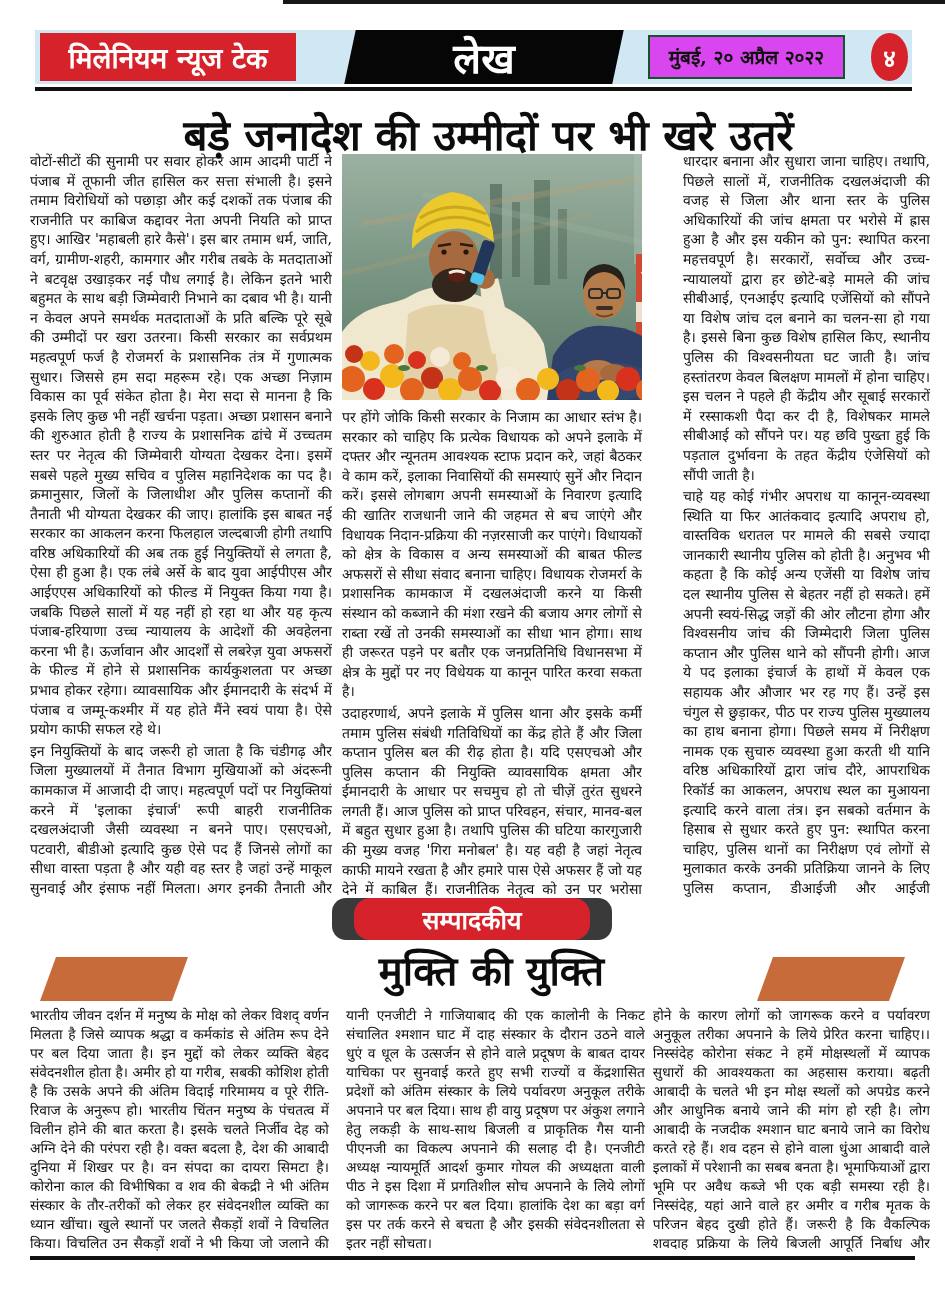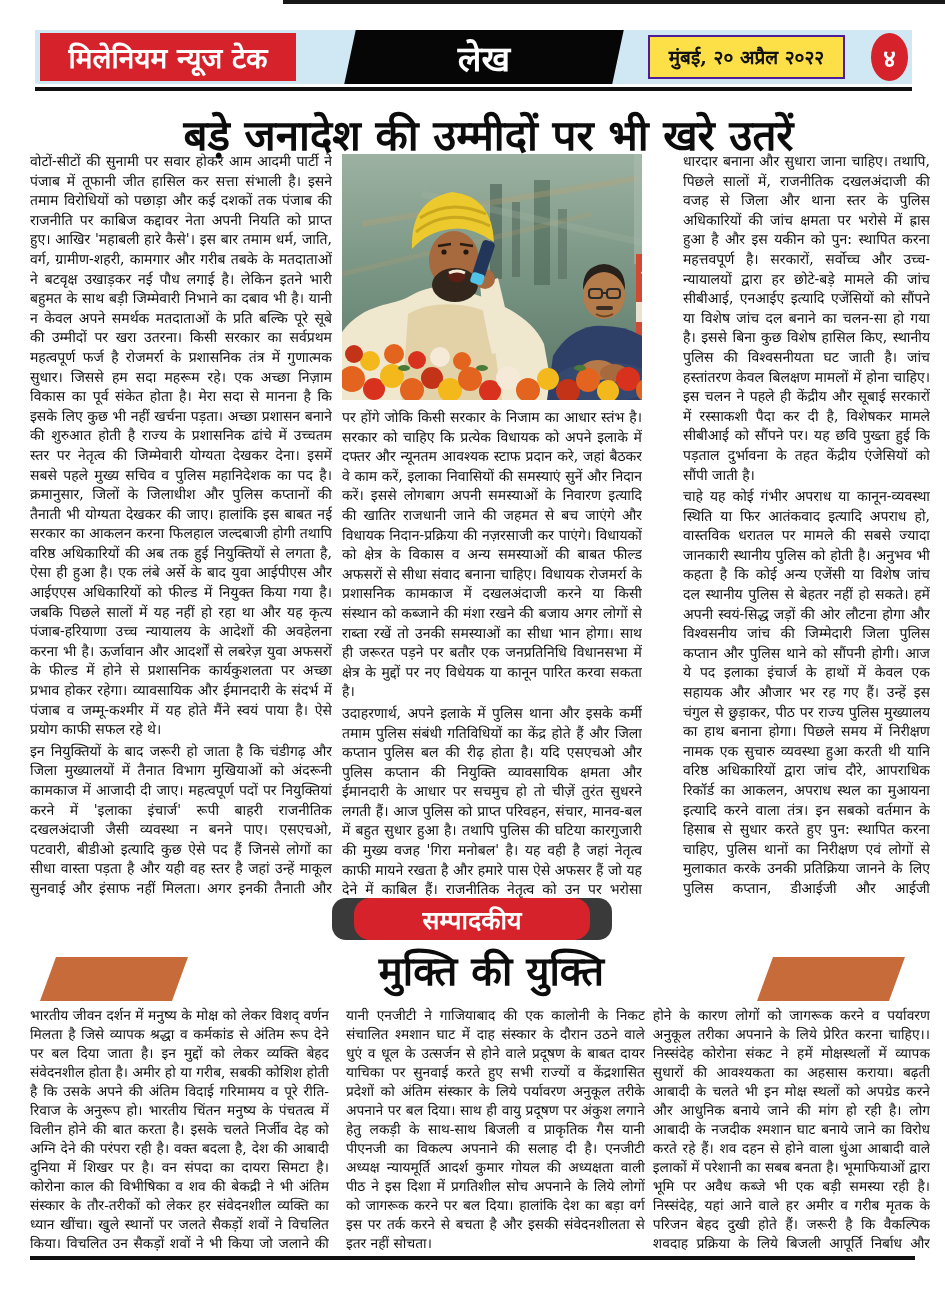--- a/index.html
+++ b/index.html
@@ -8,22 +8,22 @@
   .top-edge{position:absolute;top:0;left:283px;right:0;height:4px;background:#171717;}
 
   
   .masthead{position:absolute;top:30px;left:35px;right:33px;height:54px;background:#cfe8f4;padding-left:15px;}
   .brand-box{position:absolute;left:5px;top:3px;bottom:3px;width:256px;background:#d6222a;
              display:flex;align-items:center;justify-content:center;}
   .brand-box span{color:#fff;font-weight:700;font-size:28px;font-family:"DejaVu Sans",sans-serif;}
   .section-flag{position:absolute;left:315px;top:0;width:268px;height:100%;}
   .section-flag .flag-bg{position:absolute;inset:0;background:#060606;transform:skewX(-12deg);}
   .section-flag span{position:absolute;inset:0;display:flex;align-items:center;justify-content:center;
-             color:#fff;font-weight:700;font-size:35px;font-family:"DejaVu Sans",sans-serif;}
-  .date-box{position:absolute;left:613px;top:5px;bottom:5px;width:197px;background:#fde047;border:2px solid #4c1d95;
+             color:#fff;font-weight:700;font-size:41px;font-family:"DejaVu Sans",sans-serif;}
+  .date-box{position:absolute;left:613px;top:5px;bottom:5px;width:197px;background:#d946ef;border:2px solid #14532d;
              display:flex;align-items:center;justify-content:center;box-sizing:border-box;}
   .date-box span{font-weight:700;font-size:19px;}
   .page-badge{position:absolute;right:4px;top:3px;width:37px;height:48px;background:#d6222a;border-radius:50%;
              display:flex;align-items:center;justify-content:center;}
   .page-badge span{color:#fff;font-weight:700;font-size:24px;}
   .head-rule{position:absolute;top:87px;left:35px;right:33px;height:4px;background:#111;}
 
   
   .headline{position:absolute;top:92px;left:0;width:100%;text-align:center;margin:16px;
             font-family:"DejaVu Sans",sans-serif;font-weight:700;font-size:42px;color:#0c0c0c;line-height:56px;}

